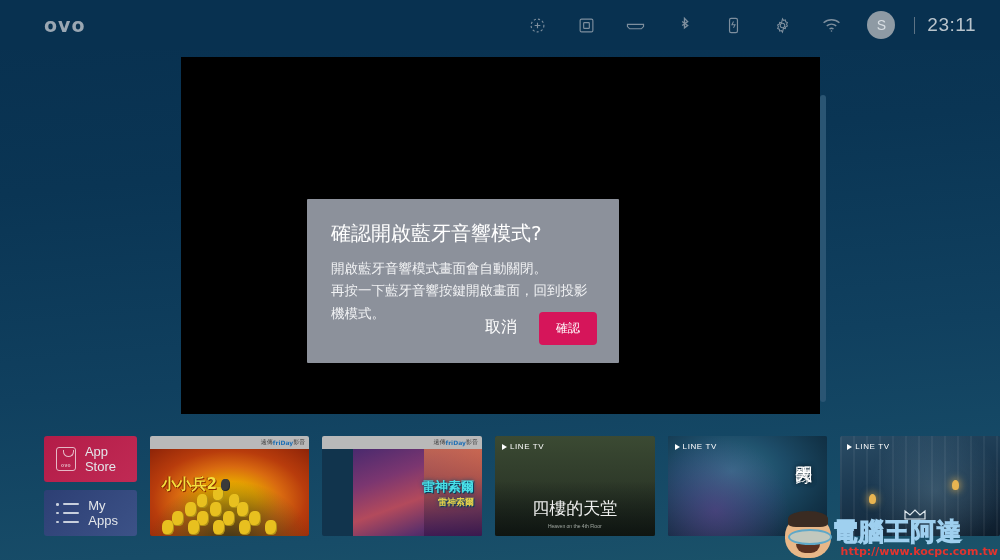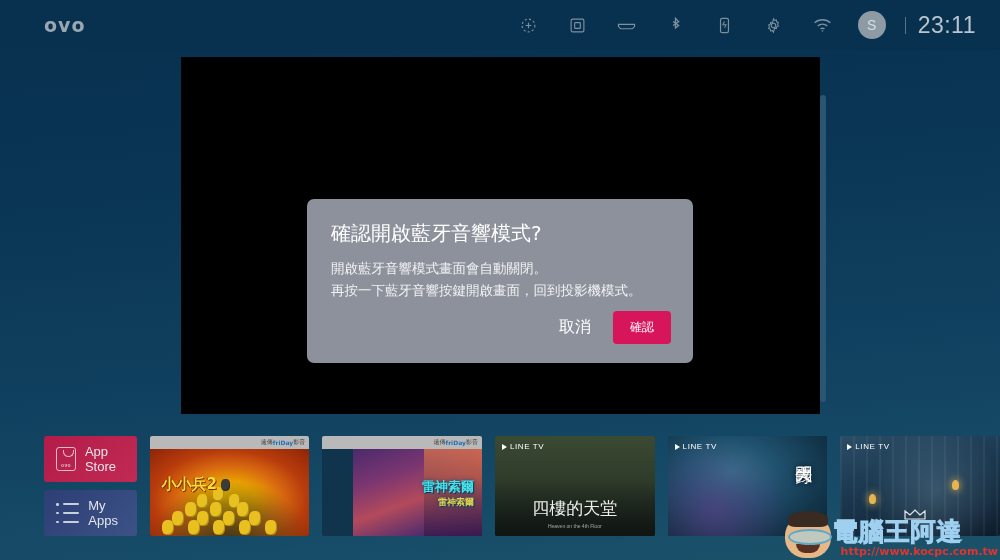--- a/index.html
+++ b/index.html
@@ -45,21 +45,21 @@
     background: #8e9aa4;
     color: #d9dfe4; font-size: 14px;
     display: flex; align-items: center; justify-content: center;
     margin: 0 11px 0 11px;
   }
   #sep-bar {
     width: 1px; height: 17px; background: #5d7385;
     margin: 0 12px 0 8px;
   }
   #clock {
-    color: #b9c4cc; font-size: 23px; letter-spacing: 0.5px;
+    color: #b9c4cc; font-size: 19px; letter-spacing: 0.5px;
     padding-right: 6px;
   }
 
   
   #video-stage {
     position: absolute;
     left: 181px; top: 57px;
     width: 639px; height: 357px;
     background: #000;
     z-index: 10;
@@ -70,44 +70,44 @@
     width: 6px; height: 307px;
     background: #2a5573;
     border-radius: 3px;
     z-index: 11;
   }
 
   
   #dialog {
     position: absolute;
     left: 307px; top: 199px;
-    width: 386px; height: 164px;
+    width: 312px; height: 164px;
     background: #8c919b;
-    border-radius: 7px;
+    border-radius: 1px;
     z-index: 30;
     padding: 22px 24px 0 24px;
     box-shadow: 0 2px 10px rgba(0,0,0,0.35);
   }
   #dialog-title {
     color: #ffffff;
     font-size: 20px;
     line-height: 1.25;
     margin-bottom: 11px;
     font-family: "DejaVu Sans", sans-serif;
   }
   .dialog-line {
     color: #f1f2f4;
     font-size: 13.5px;
     line-height: 1.65;
     font-family: "DejaVu Sans", sans-serif;
   }
   #dialog-actions {
     position: absolute;
     right: 22px; bottom: 18px;
-    display: flex; align-items: center; gap: 14px;
+    display: flex; align-items: flex-end; gap: 14px;
   }
   #btn-cancel {
     background: transparent; border: none;
     color: #ffffff; font-size: 16px;
     padding: 7px 8px; cursor: pointer;
     font-family: "DejaVu Sans", sans-serif;
   }
   #btn-confirm {
     background: #d6155a; border: none;
     color: #ffffff; font-size: 12px;

